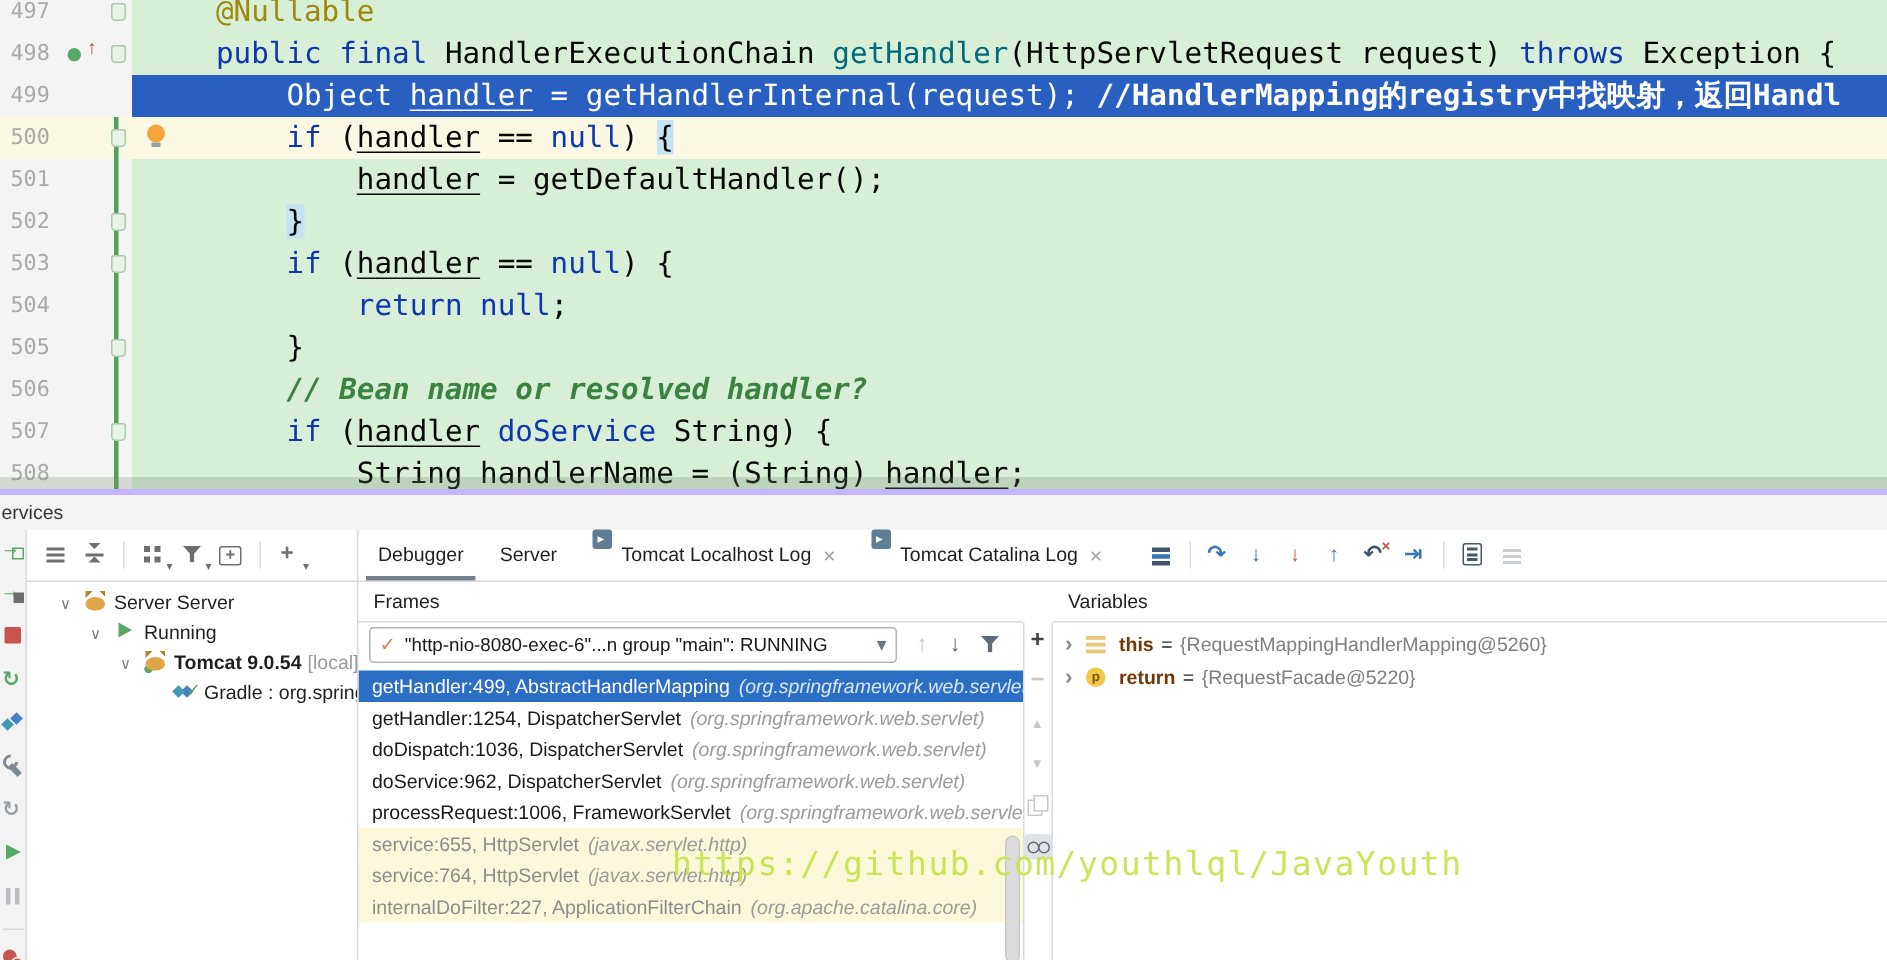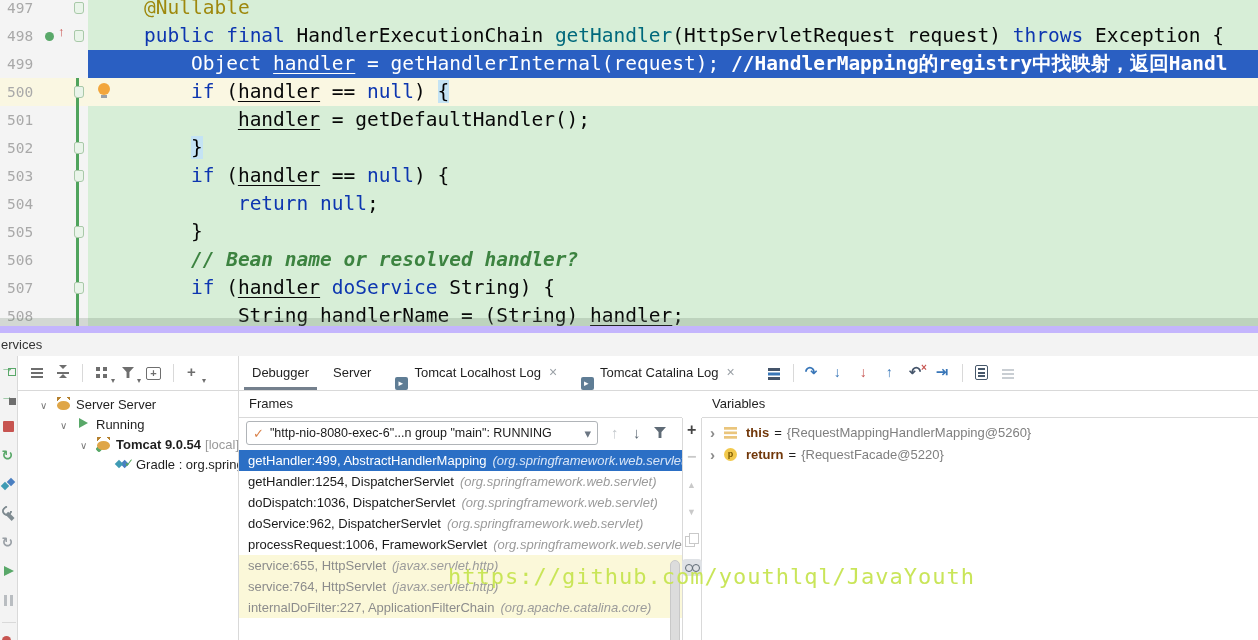--- a/index.html
+++ b/index.html
@@ -31,40 +31,40 @@
         border:1px solid #a9c9a9;border-radius:2px 2px 3px 3px;box-sizing:border-box;z-index:2}
   .bulb{position:absolute;left:58px;top:5px;width:12px;height:12px;background:#f2a63c;border-radius:50%;z-index:3}
   .bulb::after{content:"";position:absolute;left:3px;top:12px;width:6px;height:3px;background:#9aa0a6}
   .ovr{position:absolute;left:5px;top:6px;width:26px;height:16px}
   .ovr::before{content:"";position:absolute;left:0;top:4px;width:9px;height:9px;background:#59a869;border-radius:50%}
   .ovr::after{content:"↑";position:absolute;left:13px;top:-4px;color:#c9504c;font-weight:bold;font-size:13px}
   .hband{position:absolute;left:0;top:318px;width:1258px;height:8px;background:rgba(110,130,110,.25);z-index:5}
 
   
   .bottom{position:absolute;top:326px;left:0;width:1258px;height:314px;background:#fff;
-          border-top:7px solid #c4b5fd;box-sizing:border-box;font-size:13px;color:#1f1f1f}
+          border-top:4px solid #c4b5fd;box-sizing:border-box;font-size:13px;color:#1f1f1f}
   .tw-title{position:absolute;top:0;left:0;right:0;height:23px;line-height:23px;background:#f3f3f3;
             padding-left:1px;color:#333}
   .strip{position:absolute;top:23px;left:0;width:18px;bottom:0;background:#f3f3f3;border-right:1px solid #d9d9d9;
          box-sizing:border-box;display:flex;flex-direction:column;align-items:center;padding-top:5px}
   .t-toolbar{position:absolute;top:23px;left:18px;width:220px;height:35px;border-bottom:1px solid #d9d9d9;
              display:flex;align-items:center;padding-left:6px;box-sizing:border-box}
   .tabsrow{position:absolute;top:23px;left:238px;right:0;height:35px;border-bottom:1px solid #d9d9d9;
            display:flex;align-items:center;box-sizing:border-box;padding-left:2px}
   .vline-main{position:absolute;top:23px;bottom:0;left:238px;width:1px;background:#d9d9d9}
   .treepanel{position:absolute;top:58px;left:18px;width:220px;bottom:0;overflow:hidden;padding-top:3px}
   .framespanel{position:absolute;top:58px;left:239px;width:443px;bottom:0}
   .wstrip{position:absolute;top:85px;left:682px;width:20px;bottom:0;border-left:1px solid #d9d9d9;
           border-right:1px solid #d9d9d9;box-sizing:border-box;display:flex;flex-direction:column;
           align-items:center;padding-top:6px;background:#fff}
   .varspanel{position:absolute;top:58px;left:702px;right:0;bottom:0}
   .phead{height:26px;line-height:26px;padding-left:10px;border-bottom:1px solid #d9d9d9}
 
   
-  .tab{height:34px;line-height:34px;padding:0 12px;display:flex;align-items:flex-end;position:relative;color:#1f1f1f}
+  .tab{height:34px;line-height:34px;padding:0 12px;display:flex;align-items:flex-start;position:relative;color:#1f1f1f}
   .tab.sel::after{content:"";position:absolute;left:4px;right:4px;bottom:0;height:3px;background:#74808d}
   .tab-cicon{width:13px;height:13px;border-radius:2px;background:#5f7d95;margin-right:6px;position:relative;flex:none}
   .tab-cicon::before{content:"▸";color:#fff;font-size:9px;position:absolute;left:3px;top:0;line-height:13px}
   .tab-x::before{content:"×";color:#9aa0a6;font-size:14px;margin-left:8px}
 
   
   .ico{width:16px;height:16px;position:relative;display:inline-block;margin:0 5px;flex:none}
   .iconrow{display:flex;align-items:center}
   [data-icon="separator"]{width:1px;height:18px;background:#d9d9d9;margin:0 6px}
   .strip .ico{margin:0 0 13px 0}

